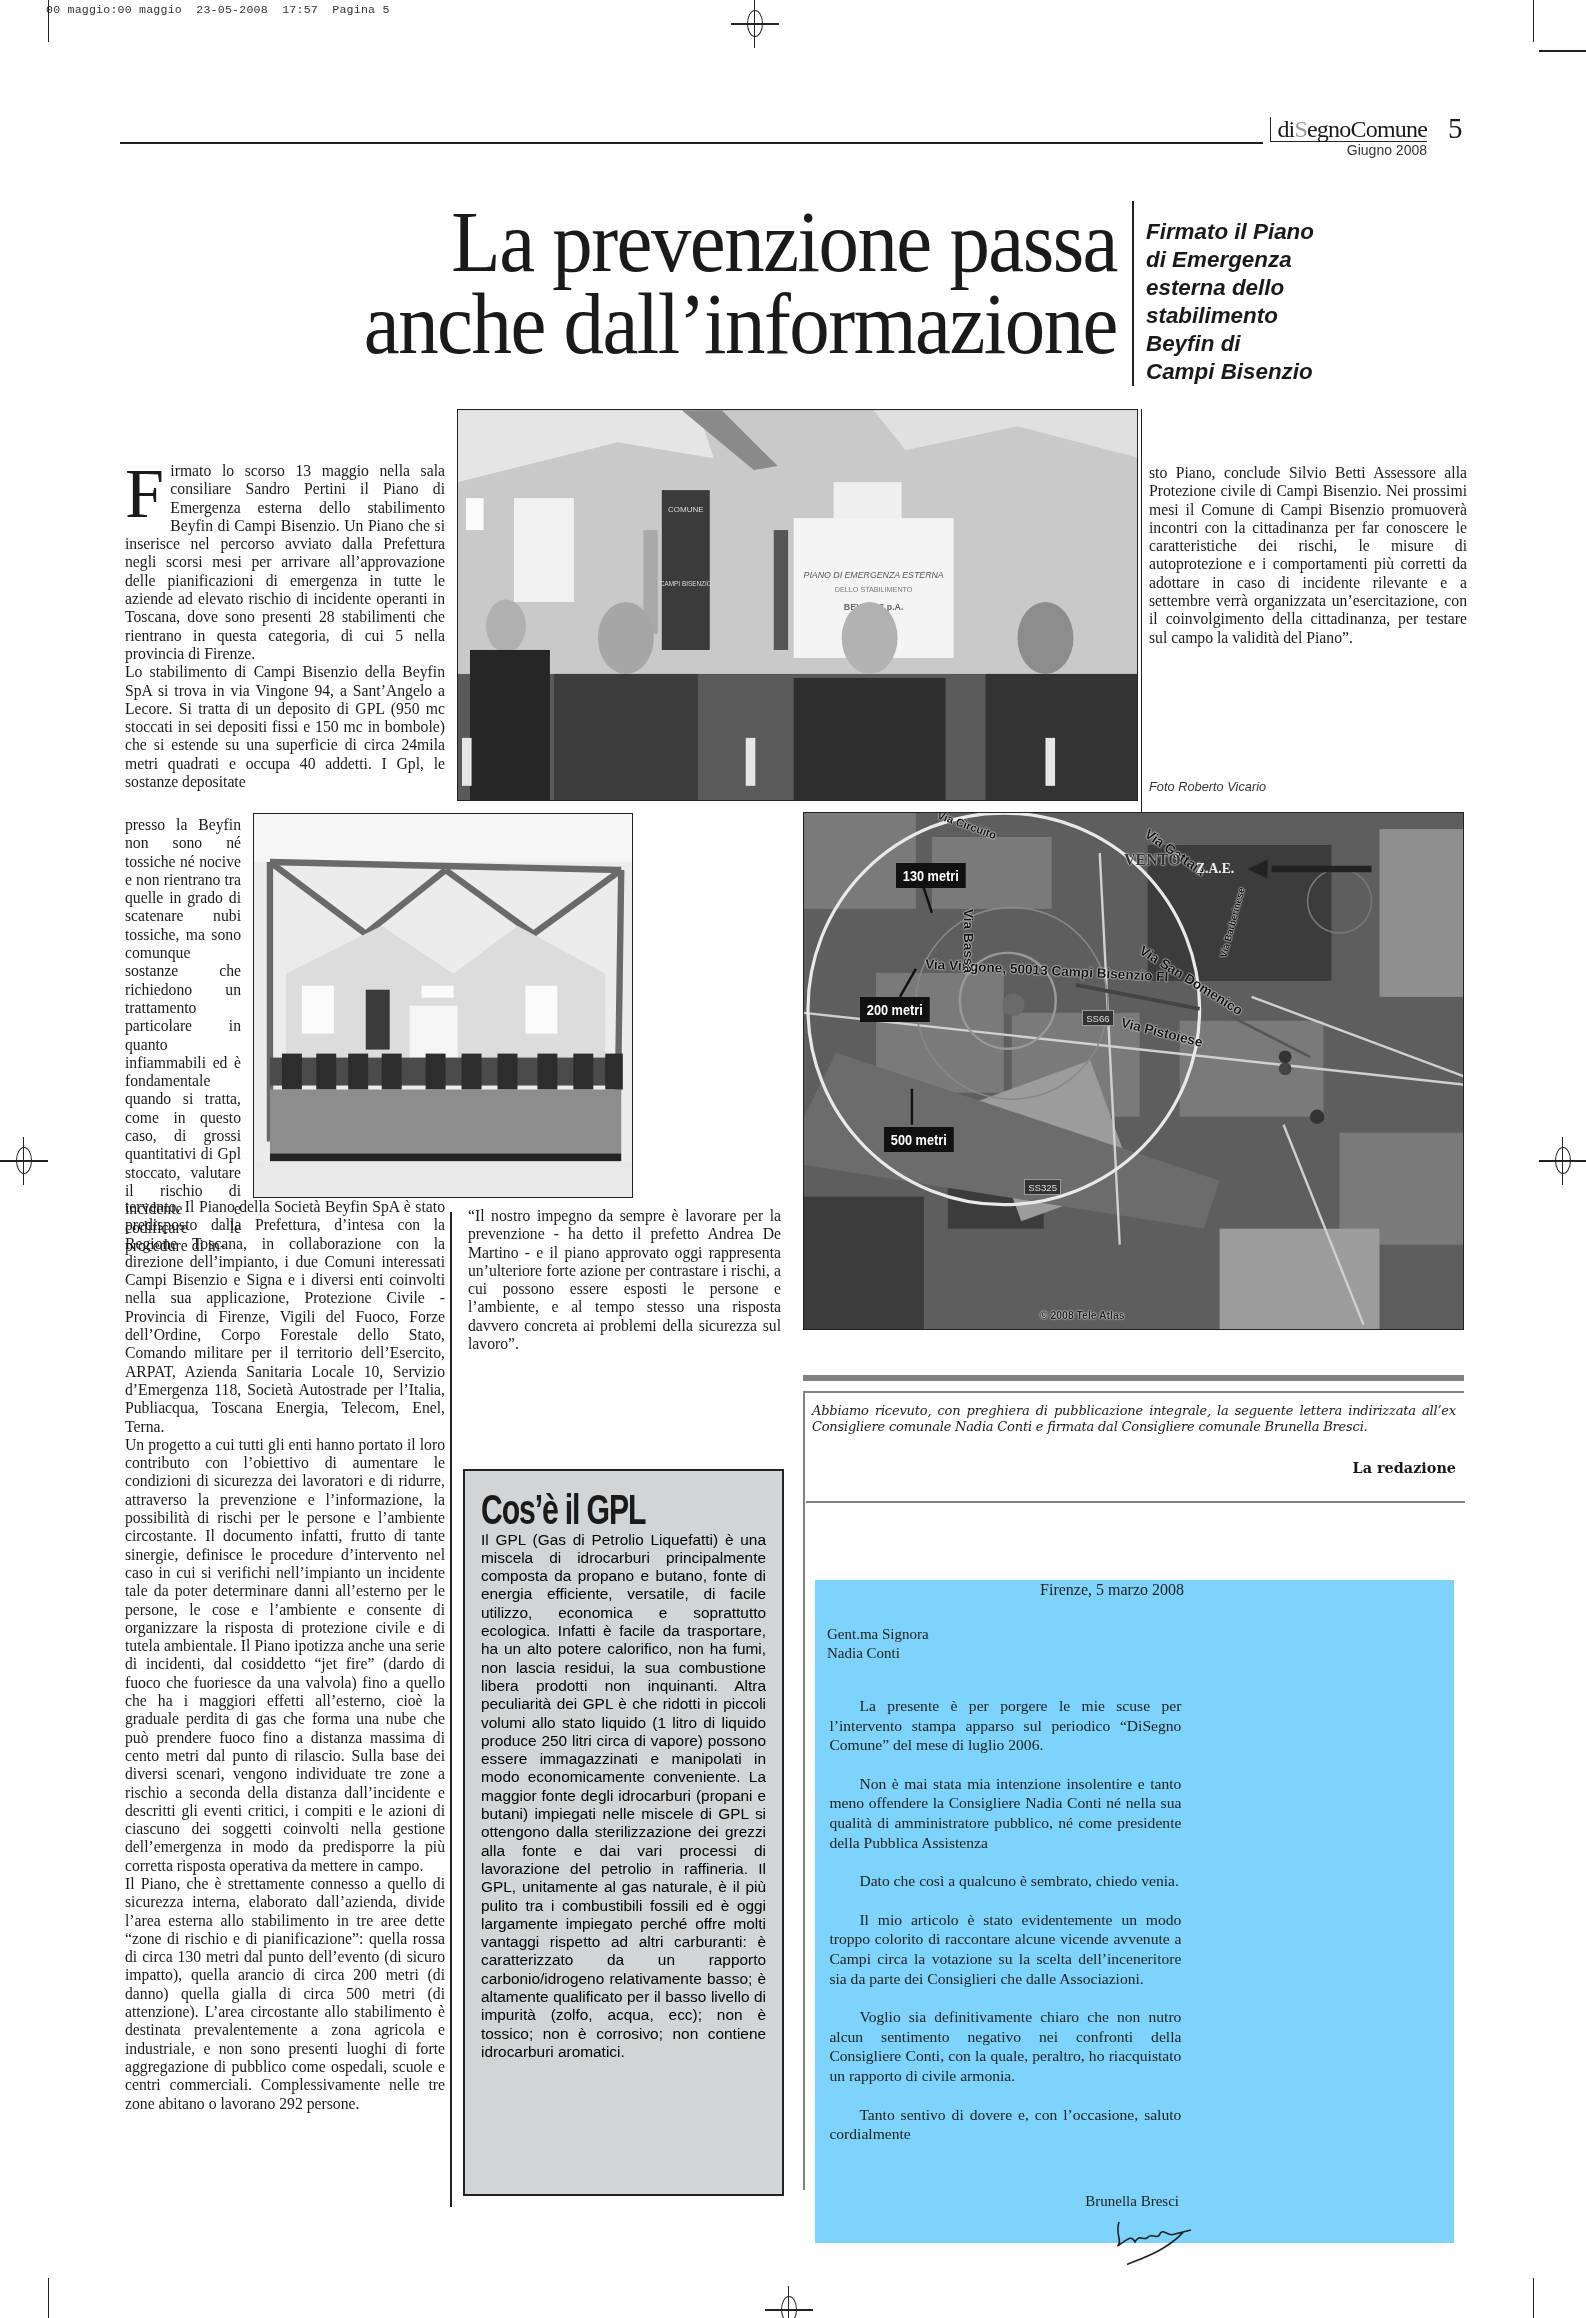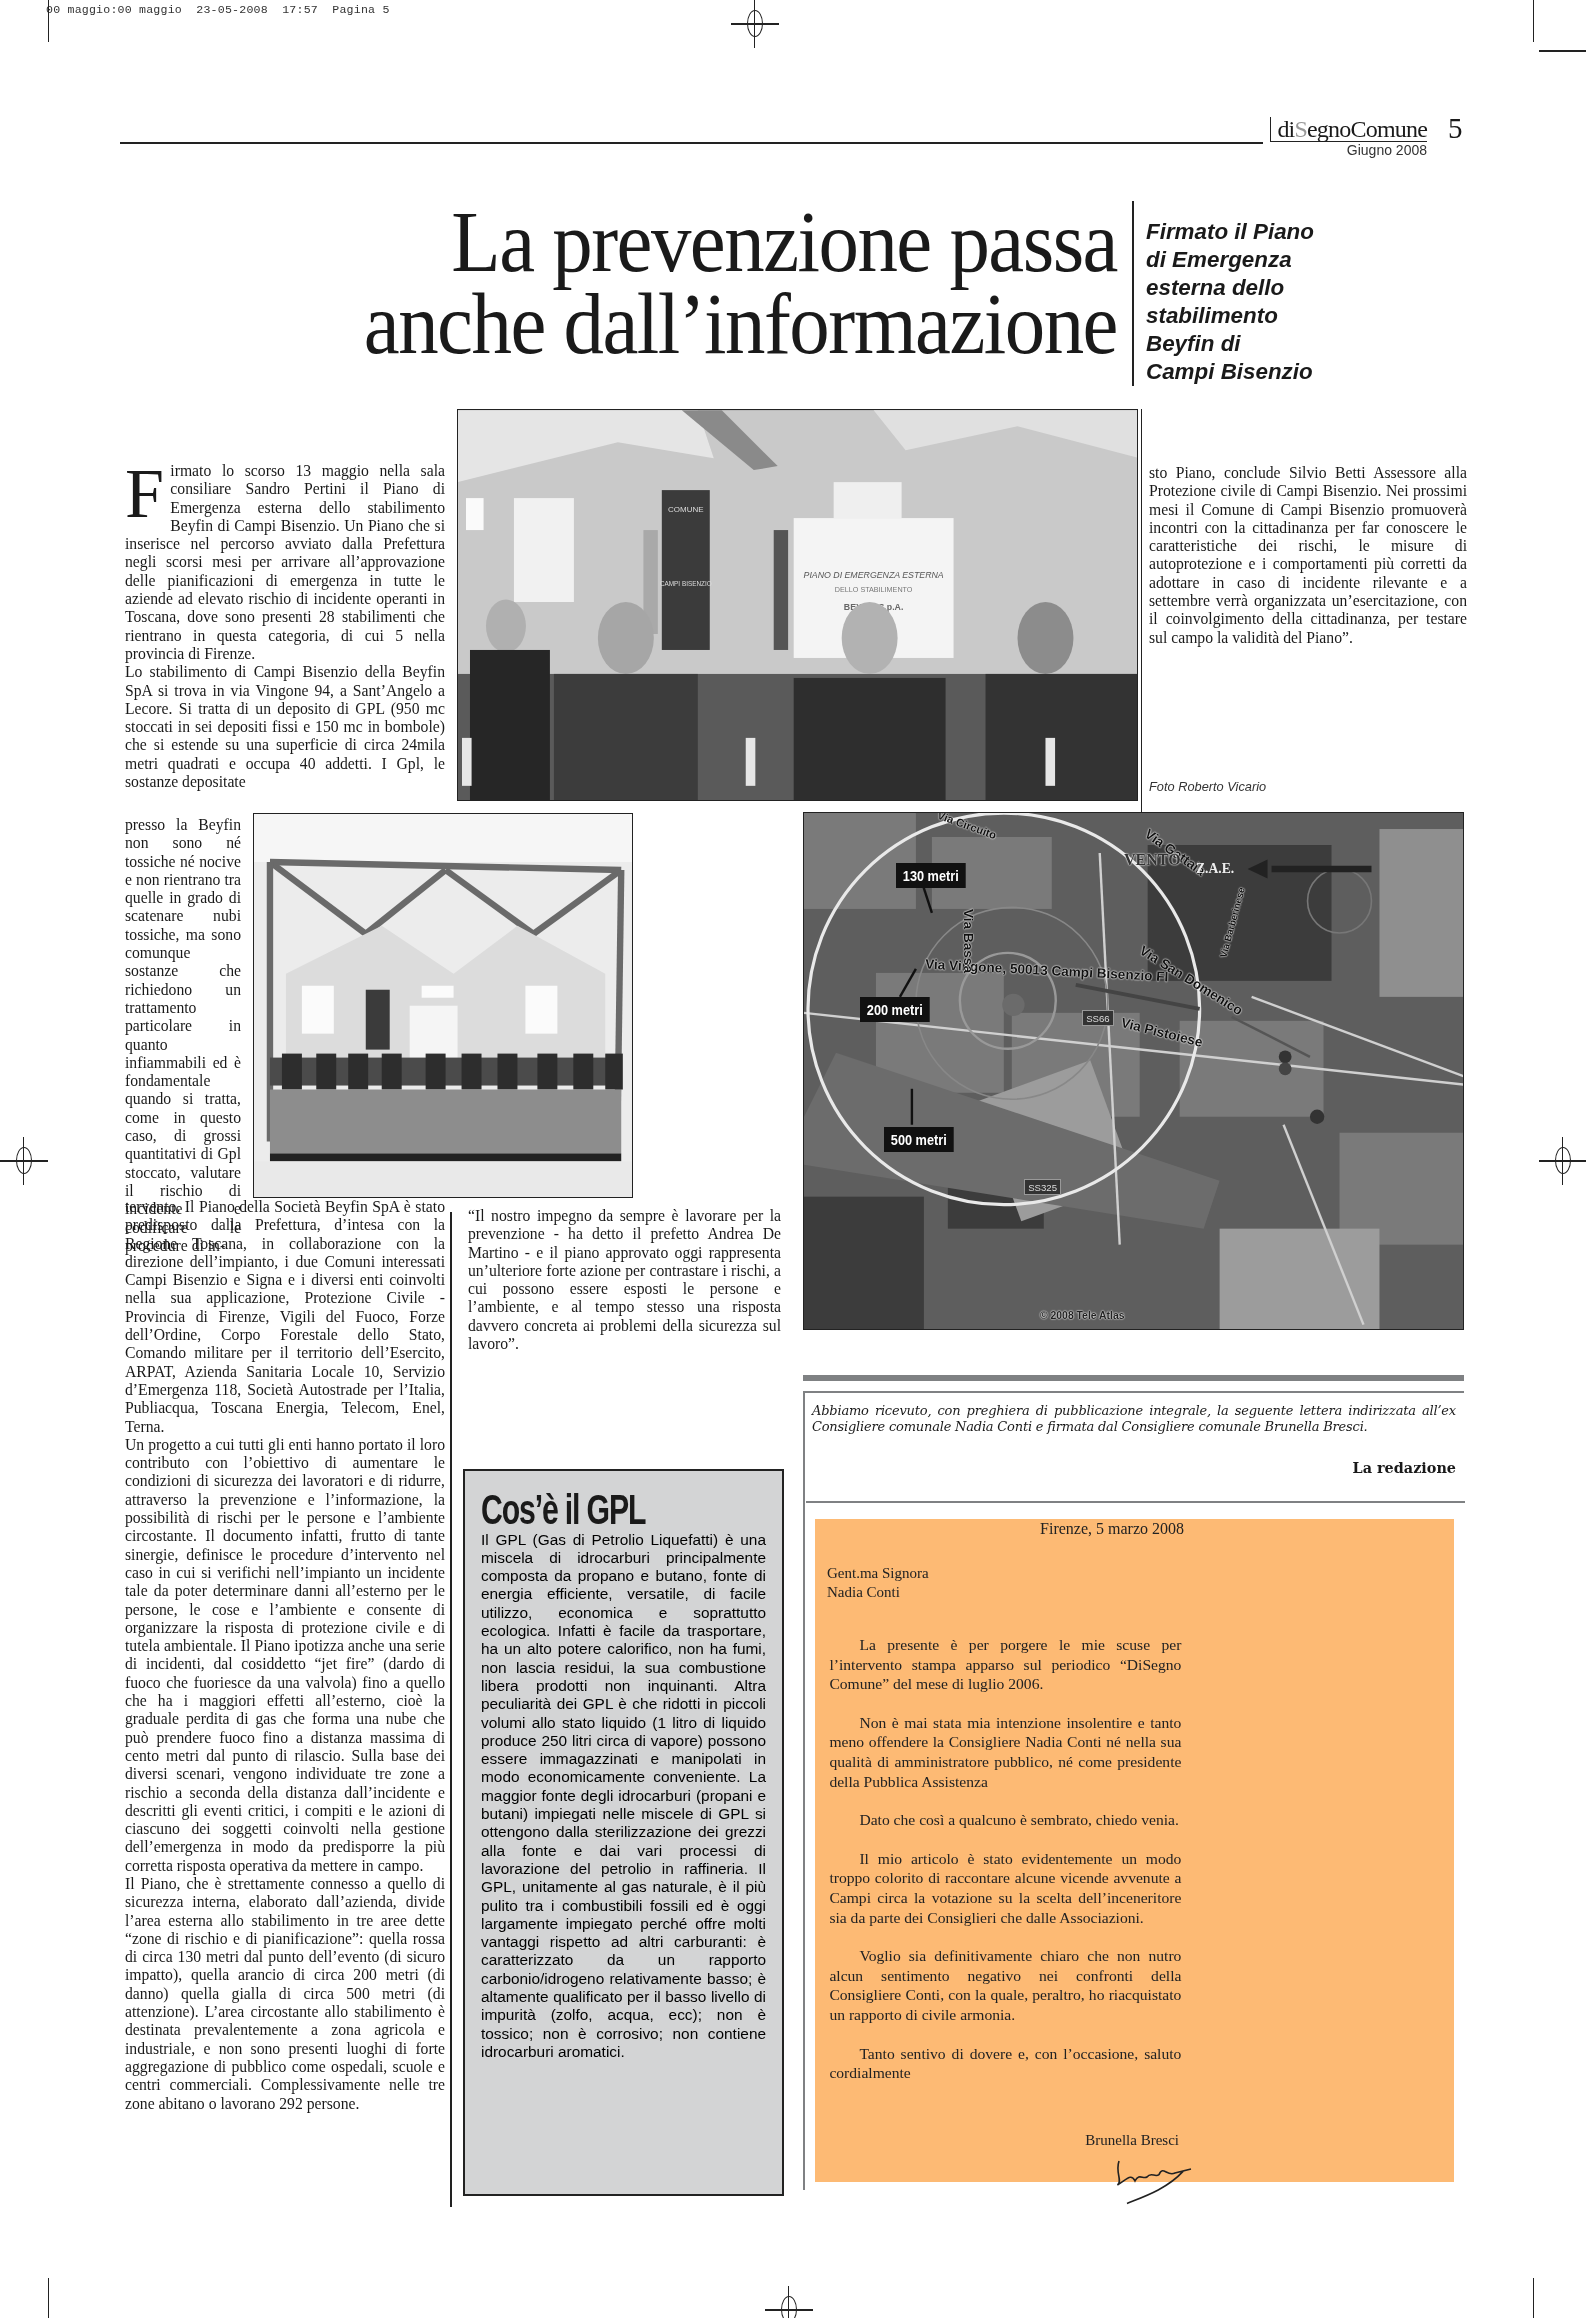--- a/index.html
+++ b/index.html
@@ -46,21 +46,21 @@
   .map { left: 803px; top: 812px; width: 661px; height: 518px; background: #4d4d4d; overflow: hidden; }
   .map-label { position: absolute; background: #111; color: #fff; font-family: "Liberation Sans", sans-serif; font-weight: bold; font-size: 15px; padding: 4px 8px; transform: scaleX(0.85); transform-origin: left top; }
   .road-label { position: absolute; color: #111; font-family: "Liberation Sans", sans-serif; font-weight: bold; font-size: 13.6px; text-shadow: 0 0 1.6px #fff, 0 0 1.6px #fff; white-space: nowrap; }
   .map-badge { position: absolute; background: #333; color: #ddd; font-family: "Liberation Sans", sans-serif; font-size: 9.6px; padding: 1.6px 3.2px; border: 0.8px solid #999; }
 
   .gray-band { left: 803px; top: 1375px; width: 661px; height: 5.6px; background: #7f8183; }
   .letter-box { left: 803px; top: 1391px; width: 661px; height: 799px; border-left: 2.4px solid #7f8183; border-top: 2.4px solid #7f8183; }
   .intro { left: 812px; top: 1403px; width: 644px; font-family: "DejaVu Serif", serif; font-style: italic; font-size: 13px; line-height: 16.4px; text-align: justify; letter-spacing: -0.2px; }
   .redazione { left: 1279px; top: 1459px; width: 177px; text-align: right; font-family: "DejaVu Serif", serif; font-weight: bold; font-size: 14.4px; }
   .letter-rule { left: 806px; top: 1501px; width: 659px; height: 2.4px; background: #7f8183; }
-  .letter { left: 815px; top: 1519px; width: 639px; height: 663px; background: #fdba74; font-family: "Liberation Serif", serif; font-size: 16px; line-height: 20px; color: #222; }
+  .letter { left: 815px; top: 1580px; width: 639px; height: 663px; background: #7dd3fc; font-family: "Liberation Serif", serif; font-size: 16px; line-height: 20px; color: #222; }
   .letter .date { position: absolute; left: 0; width: 369px; top: 0; text-align: right; font-size: 16px; }
   .letter .greet { position: absolute; left: 12px; top: 45px; font-size: 15px; line-height: 19px; }
   .letter .paras { position: absolute; left: 14.4px; top: 116px; width: 352px; font-size: 15.6px; line-height: 19.6px; text-align: justify; }
   .letter .paras p { text-indent: 30px; margin-bottom: 19px; }
   .letter .signname { position: absolute; left: 0; width: 364px; top: 611px; text-align: right; font-size: 15px; }
   .letter .sigwrap { position: absolute; left: 296px; top: 630px; }
 </style>
 </head>
 <body>
 

